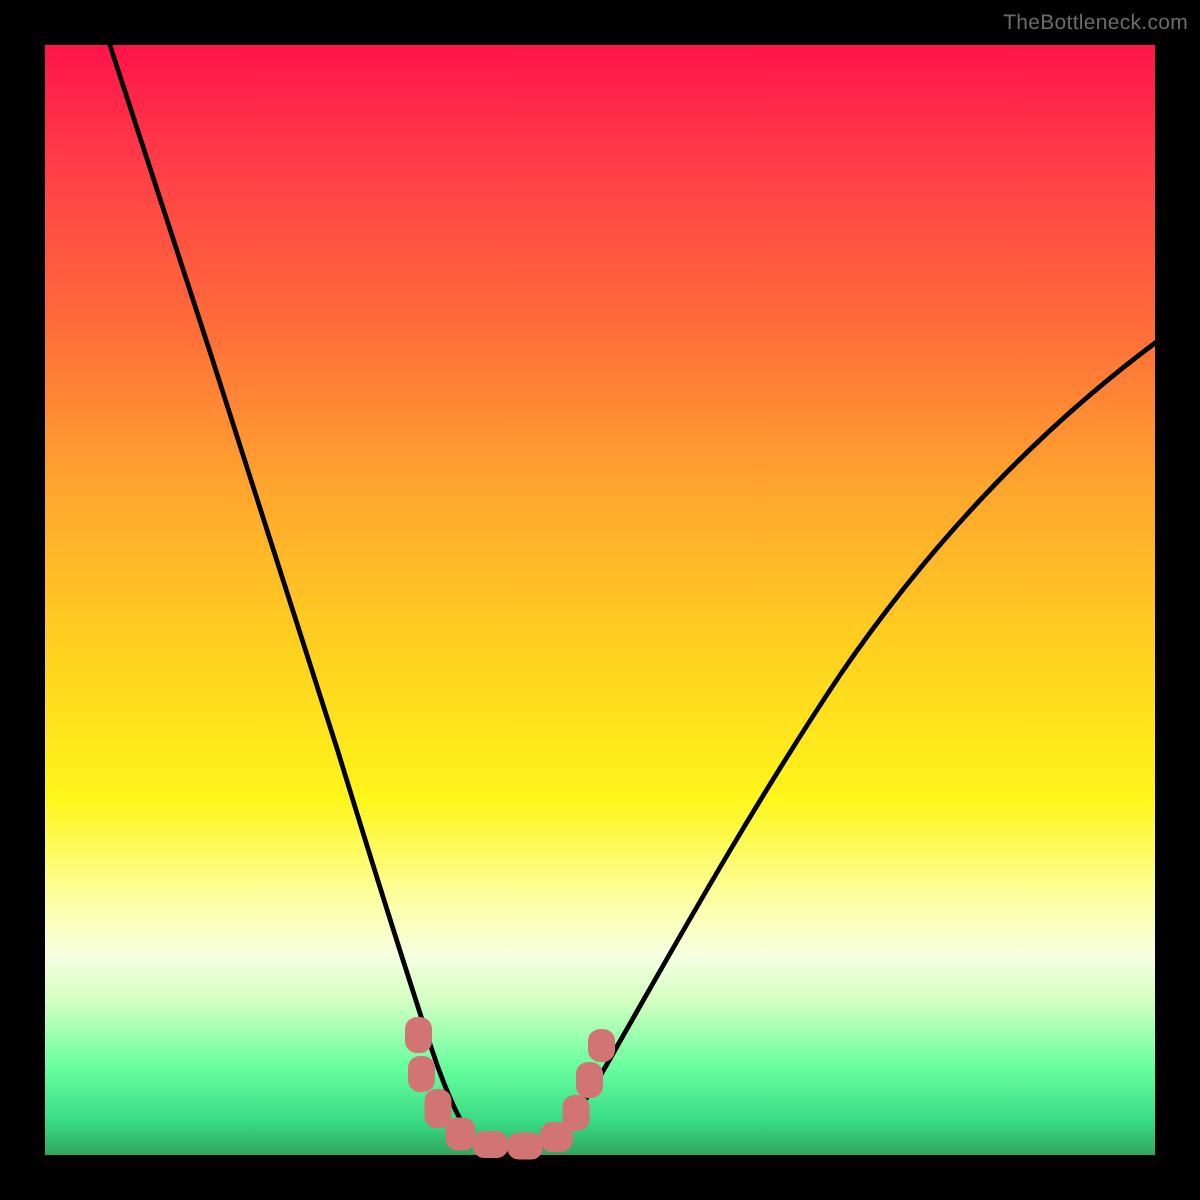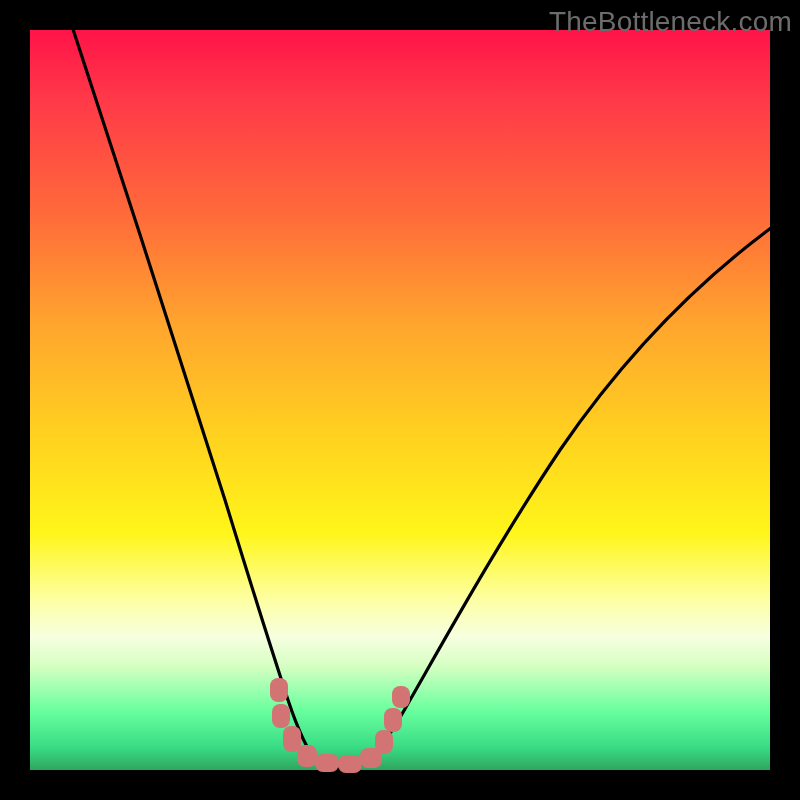--- a/index.html
+++ b/index.html
@@ -37,21 +37,21 @@
       #69ff9e 92%,
       #38db84 97%,
       #2fa55e 100%
     );
   }
   .watermark {
     position: absolute;
     top: 6px;
     right: 8px;
     color: #6c6c6c;
-    font-size: 28px;
+    font-size: 14px;
     font-weight: 500;
     letter-spacing: 0.2px;
     user-select: none;
     text-align: center;
   }
   svg.curves {
     position: absolute;
     left: 0;
     top: 0;
     width: 740px;

